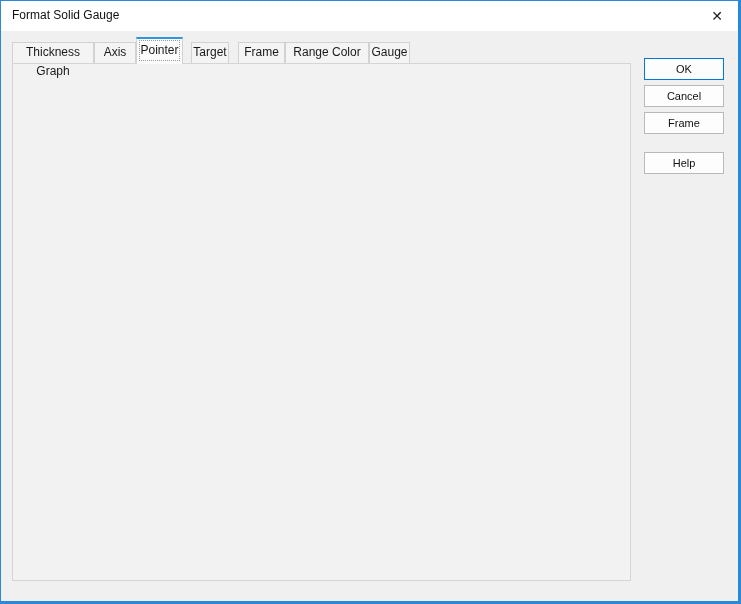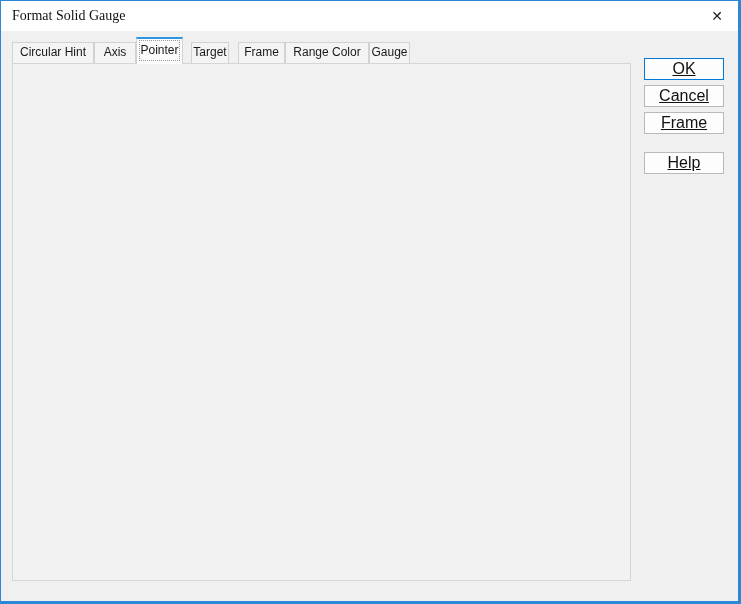--- a/index.html
+++ b/index.html
@@ -1,20 +1,20 @@
 <!DOCTYPE html>
 <html><head>
 <meta charset="utf-8">
 <style>
   html,body{margin:0;padding:0;background:#fff;}
   *{box-sizing:border-box;font-family:"Liberation Sans",sans-serif;}
   .window{position:relative;width:741px;height:604px;background:#f0f0f0;
           border:solid #2b87d8;border-width:1px 3px 3px 1px;overflow:hidden;}
   .titlebar{position:absolute;left:0;top:0;width:100%;height:30px;background:#ffffff;}
-  .title{position:absolute;left:11px;top:7px;font-size:14px;color:#111;font-family:Liberation Serif, serif;}
+  .title{position:absolute;left:11px;top:7px;font-size:12px;color:#111;}
   .close{position:absolute;right:10px;top:5px;width:22px;height:20px;text-align:center;
          font-size:14px;color:#222;line-height:20px;cursor:pointer;}
   .tab{position:absolute;top:41px;height:21px;background:#f4f4f4;border:1px solid #d2d2d2;
        border-bottom:none;font-size:12px;color:#1a1a1a;text-align:center;line-height:19px;z-index:2;}
   .tab.active{top:36px;height:27px;background:#fbfbfb;border-top:2px solid #2e95e0;z-index:4;
        line-height:22px;outline:1px dotted #9a9a9a;outline-offset:-4px;}
   .panel{position:absolute;left:11px;top:62px;width:619px;height:518px;background:#f2f2f2;
          border:1px solid #d5d5d5;z-index:1;}
   .group{position:absolute;border:1px solid #dcdcdc;}
   .legend{position:absolute;top:-8px;left:16px;background:#f2f2f2;padding:0 5px;font-size:12px;color:#1f1f1f;white-space:nowrap;}
@@ -32,40 +32,40 @@
   .tri-dn{width:0;height:0;border-left:5px solid transparent;border-right:5px solid transparent;border-top:6px solid #5a5f66;}
   .spin .sb{position:absolute;right:2px;width:14px;height:9px;border:1px solid #c6c9cc;background:#fafafa;
         display:flex;align-items:center;justify-content:center;}
   .sb.up{top:1px;} .sb.dn{top:11px;}
   .tri-u{width:0;height:0;border-left:3px solid transparent;border-right:3px solid transparent;border-bottom:4px solid #8a8f94;}
   .tri-d{width:0;height:0;border-left:3px solid transparent;border-right:3px solid transparent;border-top:4px solid #b9bcc0;}
   .disF{border-color:#d2d4d7;background:#fdfdfd;}
   .disF .az{background:#f6f6f6;border-left-color:#dadada;}
   .disF .tri-dn{border-top-color:#c2c5c9;}
   .disF .tri-u{border-bottom-color:#d0d3d6;} .disF .tri-d{border-top-color:#d8dadd;}
-  .btn{position:absolute;background:#fdfdfd;border:1px solid #b9b9b9;font-size:16px;color:#111;
-       display:flex;align-items:center;justify-content:center;cursor:pointer;text-decoration:underline;}
+  .btn{position:absolute;background:#fdfdfd;border:1px solid #b9b9b9;font-size:11px;color:#111;
+       display:flex;align-items:center;justify-content:center;cursor:pointer;}
   .btn.primary{border-color:#0078d7;}
   .swatch{position:absolute;width:21px;height:21px;border:1px solid #9aa0a6;}
   .swatch svg{display:block;width:100%;height:100%;}
   .sample{position:absolute;left:422px;top:70px;width:194px;height:438px;background:#fcfcfd;border:1px solid #e3e3e3;}
   .sample .legend{background:#fcfcfd;}
   .lineprev{width:58px;height:1px;background:#151515;margin-top:10px;}
 </style>
 </head>
 <body>
 
 <div class="window">
 
   <div class="titlebar">
     <span class="title">Format Solid Gauge</span>
     <span class="close">✕</span>
   </div>
 
-  <div class="tab" style="left:11px;width:82px;">Circular Hint</div>
+  <div class="tab" style="left:11px;width:82px;">Thickness Graph</div>
   <div class="tab" style="left:93px;width:42px;">Axis</div>
   <div class="tab active" style="left:135px;width:47px;">Pointer</div>
   <div class="tab" style="left:190px;width:38px;">Target</div>
   <div class="tab" style="left:237px;width:47px;">Frame</div>
   <div class="tab" style="left:284px;width:84px;">Range Color</div>
   <div class="tab" style="left:368px;width:41px;">Gauge</div>
 
   <div class="panel"></div>
 
   <div class="group" style="left:27px;top:70px;width:386px;height:128px;">

